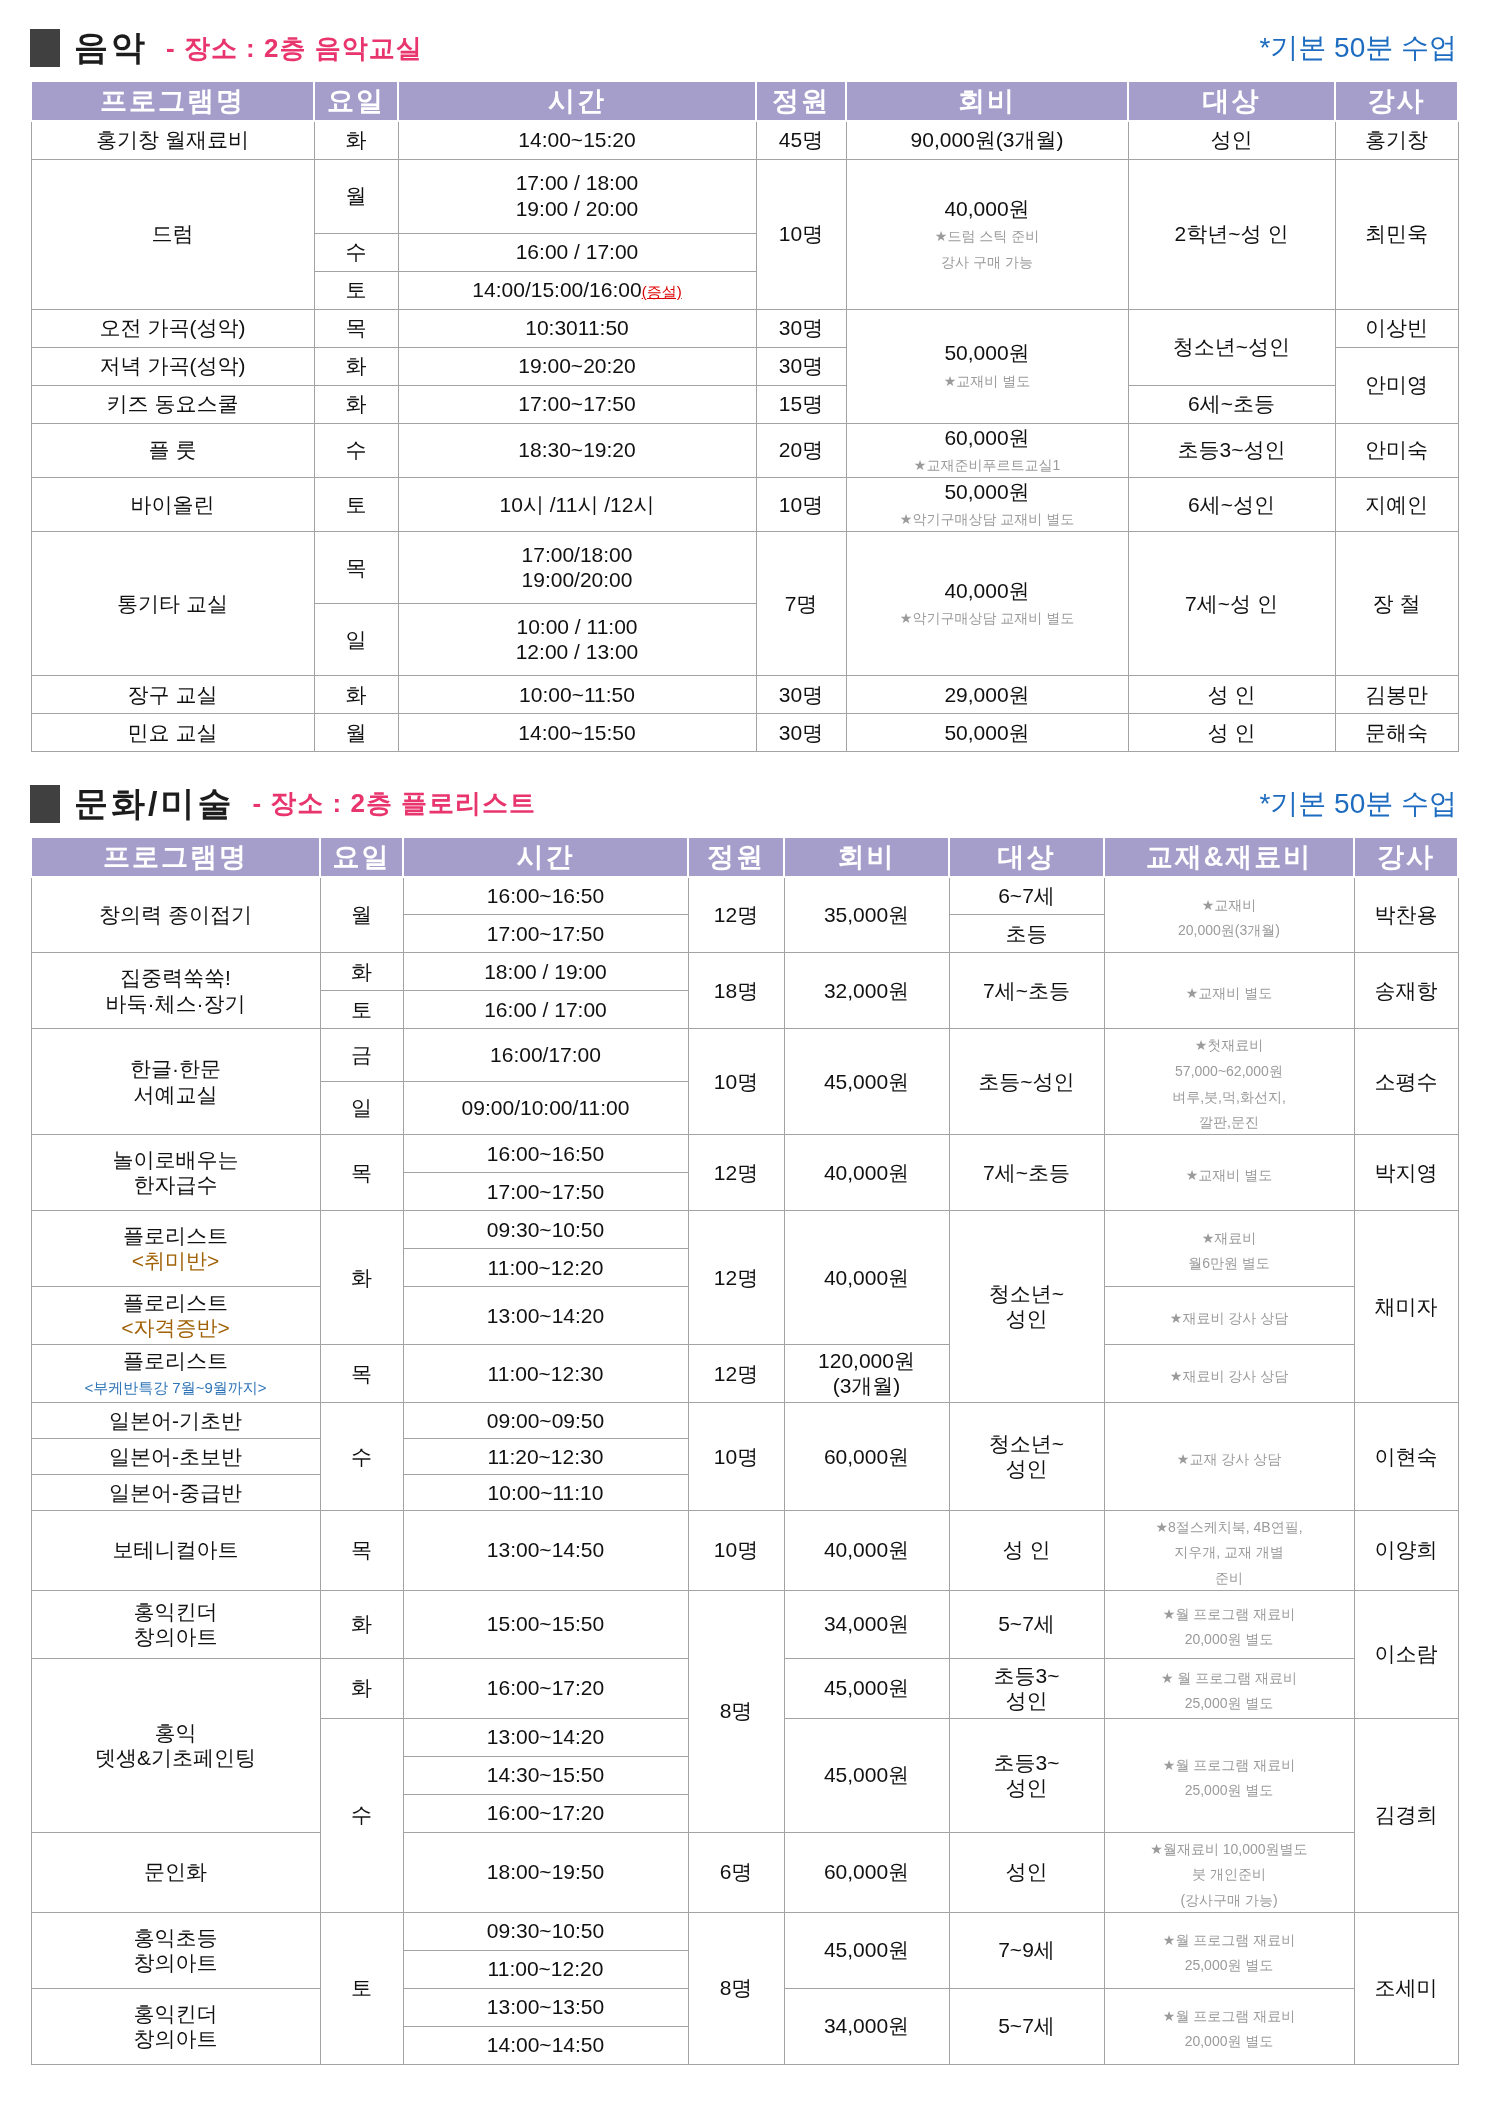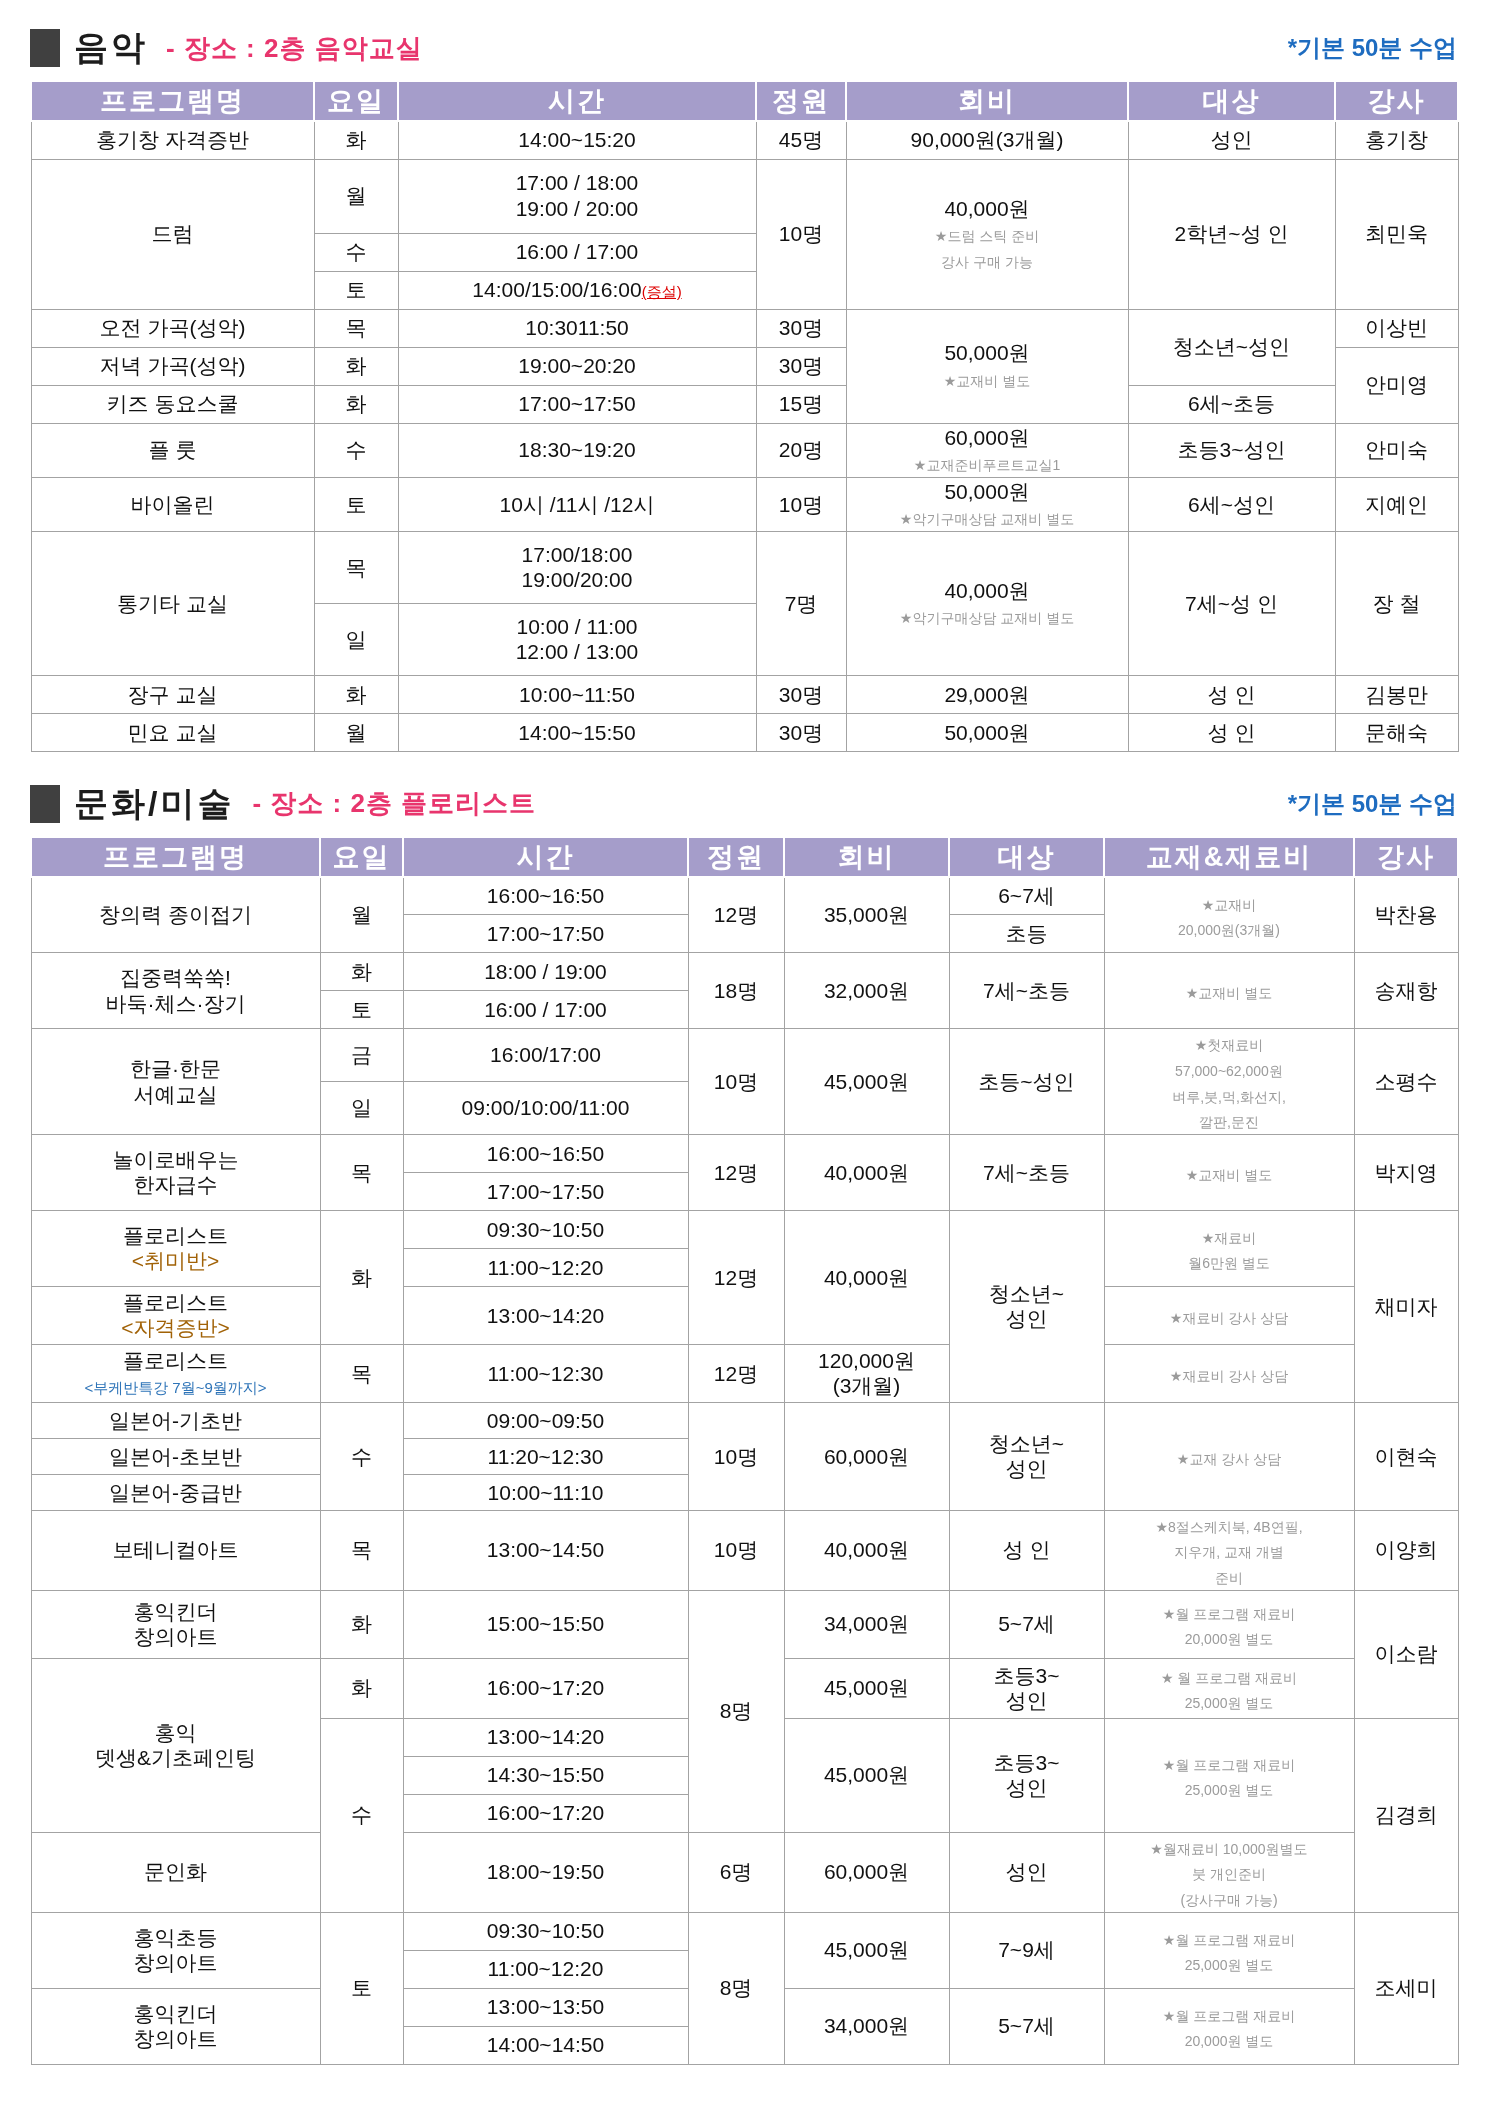--- a/index.html
+++ b/index.html
@@ -6,21 +6,21 @@
   body{
     width:1488px;height:2105px;
     font-family:"Liberation Sans","DejaVu Sans",sans-serif;
     color:#111;
   }
   .page{padding:24px 31px 0 30px;}
   .shead{display:flex;align-items:center;height:48px;margin:0 0 8px 0;}
   .bullet{width:30px;height:38px;background:#404040;margin-right:14px;flex:0 0 auto;}
   .stitle{font-size:34px;font-weight:bold;color:#1c1c1c;letter-spacing:3px;text-align:center;}
   .sloc{color:#e8356d;font-size:26px;font-weight:bold;margin-left:18px;letter-spacing:1px;}
-  .snote{margin-left:auto;color:#1e6cc0;font-size:24px;font-weight:bold;}
+  .snote{margin-left:auto;color:#1e6cc0;font-size:28px;font-weight:normal;}
   table{border-collapse:collapse;table-layout:fixed;width:1427px;margin-top:4px;}
   th{
     background:#a59dca;color:#ffffff;font-size:27px;font-weight:bold;
     height:38px;border:2px solid #ffffff;padding:0;letter-spacing:2px;
   }
   td{
     border:1px solid #a3a3a3;text-align:center;vertical-align:middle;
     font-size:21px;color:#111;padding:1px 2px;line-height:1.22;
     overflow:hidden;
   }
@@ -59,21 +59,21 @@
             <th>시간</th>
             <th>정원</th>
             <th>회비</th>
             <th>대상</th>
             <th>강사</th>
           </tr>
         </thead>
         <tbody>
           <tr style="height: 38px;">
             <td>
-              <div><span>홍기창 자격증반</span></div>
+              <div><span>홍기창 월재료비</span></div>
             </td>
             <td>
               <div><span>화</span></div>
             </td>
             <td>
               <div><span>14:00~15:20</span></div>
             </td>
             <td>
               <div><span>45명</span></div>
             </td>

